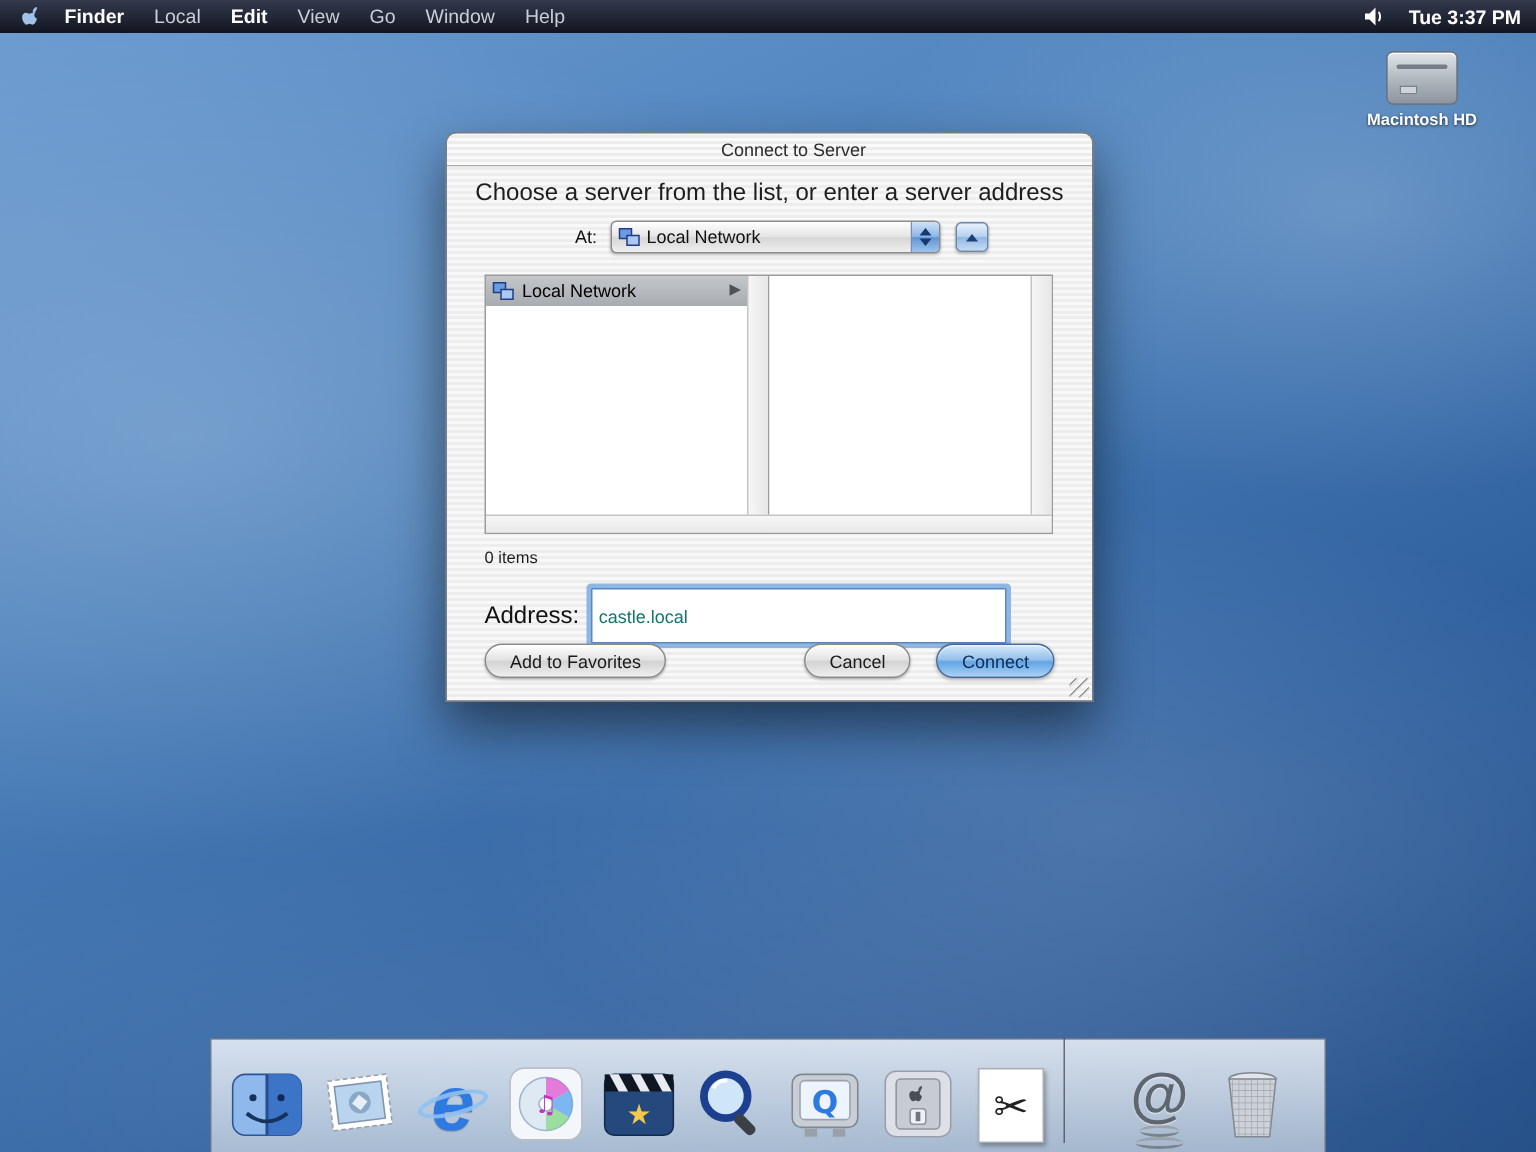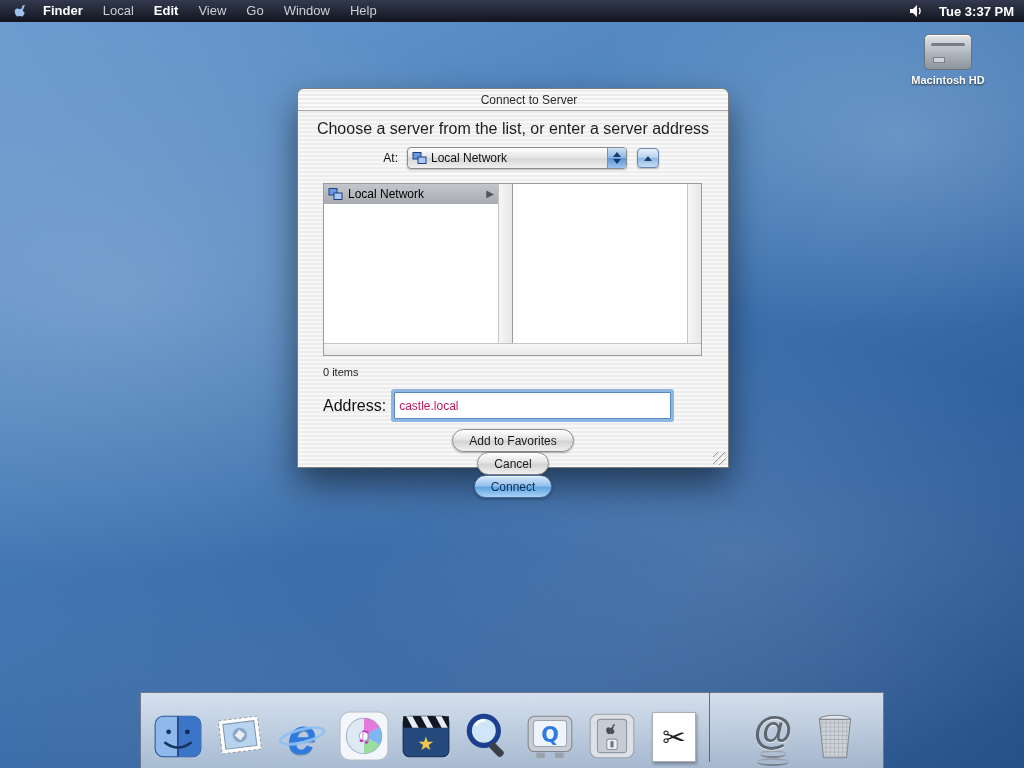--- a/index.html
+++ b/index.html
@@ -100,26 +100,26 @@
     background:linear-gradient(#c3c6ca,#a8abb0); font-size:12px; color:#000;
   }
   .row-spacer { flex:1; }
   .disclosure { color:#4f5358; font-size:10px; line-height:1; }
 
   .items-count { position:absolute; left:25px; top:277px; font-size:11px; color:#1d1d1d; }
 
   .addr-row { position:absolute; left:25px; top:303px; display:flex; align-items:center; }
   .addr-label { font-size:16px; color:#111; margin-right:8px; }
   .addr-input {
-    width:277px; height:27px; border:1px solid #5a87c0; background:#fff;
-    font-family:"Liberation Sans", sans-serif; font-size:12px; color:#be185d; padding:0 4px;
+    width:277px; height:37px; border:1px solid #5a87c0; background:#fff;
+    font-family:"Liberation Sans", sans-serif; font-size:12px; color:#0f766e; padding:0 4px;
     box-shadow:0 0 0 3px rgba(125,172,224,.85); outline:none; border-radius:1px;
   }
 
-  .btn-row { position:absolute; left:25px; right:25px; top:340px; display:flex; align-items:center;flex-direction:column; }
+  .btn-row { position:absolute; left:25px; right:25px; top:340px; display:flex; align-items:center; }
   .aqua-btn {
     height:23px; padding:0 16px; border:1px solid #8a8a8a; border-radius:12px;
     background:linear-gradient(#ffffff,#e2e2e2 48%,#d2d2d2 52%,#efefef);
     font-size:12px; color:#1a1a1a; display:flex; align-items:center; justify-content:center;
     box-shadow:0 1px 2px rgba(0,0,0,.3), inset 0 1px 0 #fff;
   }
   .aqua-btn.default {
     border-color:#46699c;
     background:linear-gradient(#d6e8fa,#96c1ec 46%,#61a5e4 54%,#a9d2f4);
     color:#0c2d57; box-shadow:0 1px 3px rgba(0,0,0,.35), inset 0 1px 0 #e9f4ff;

